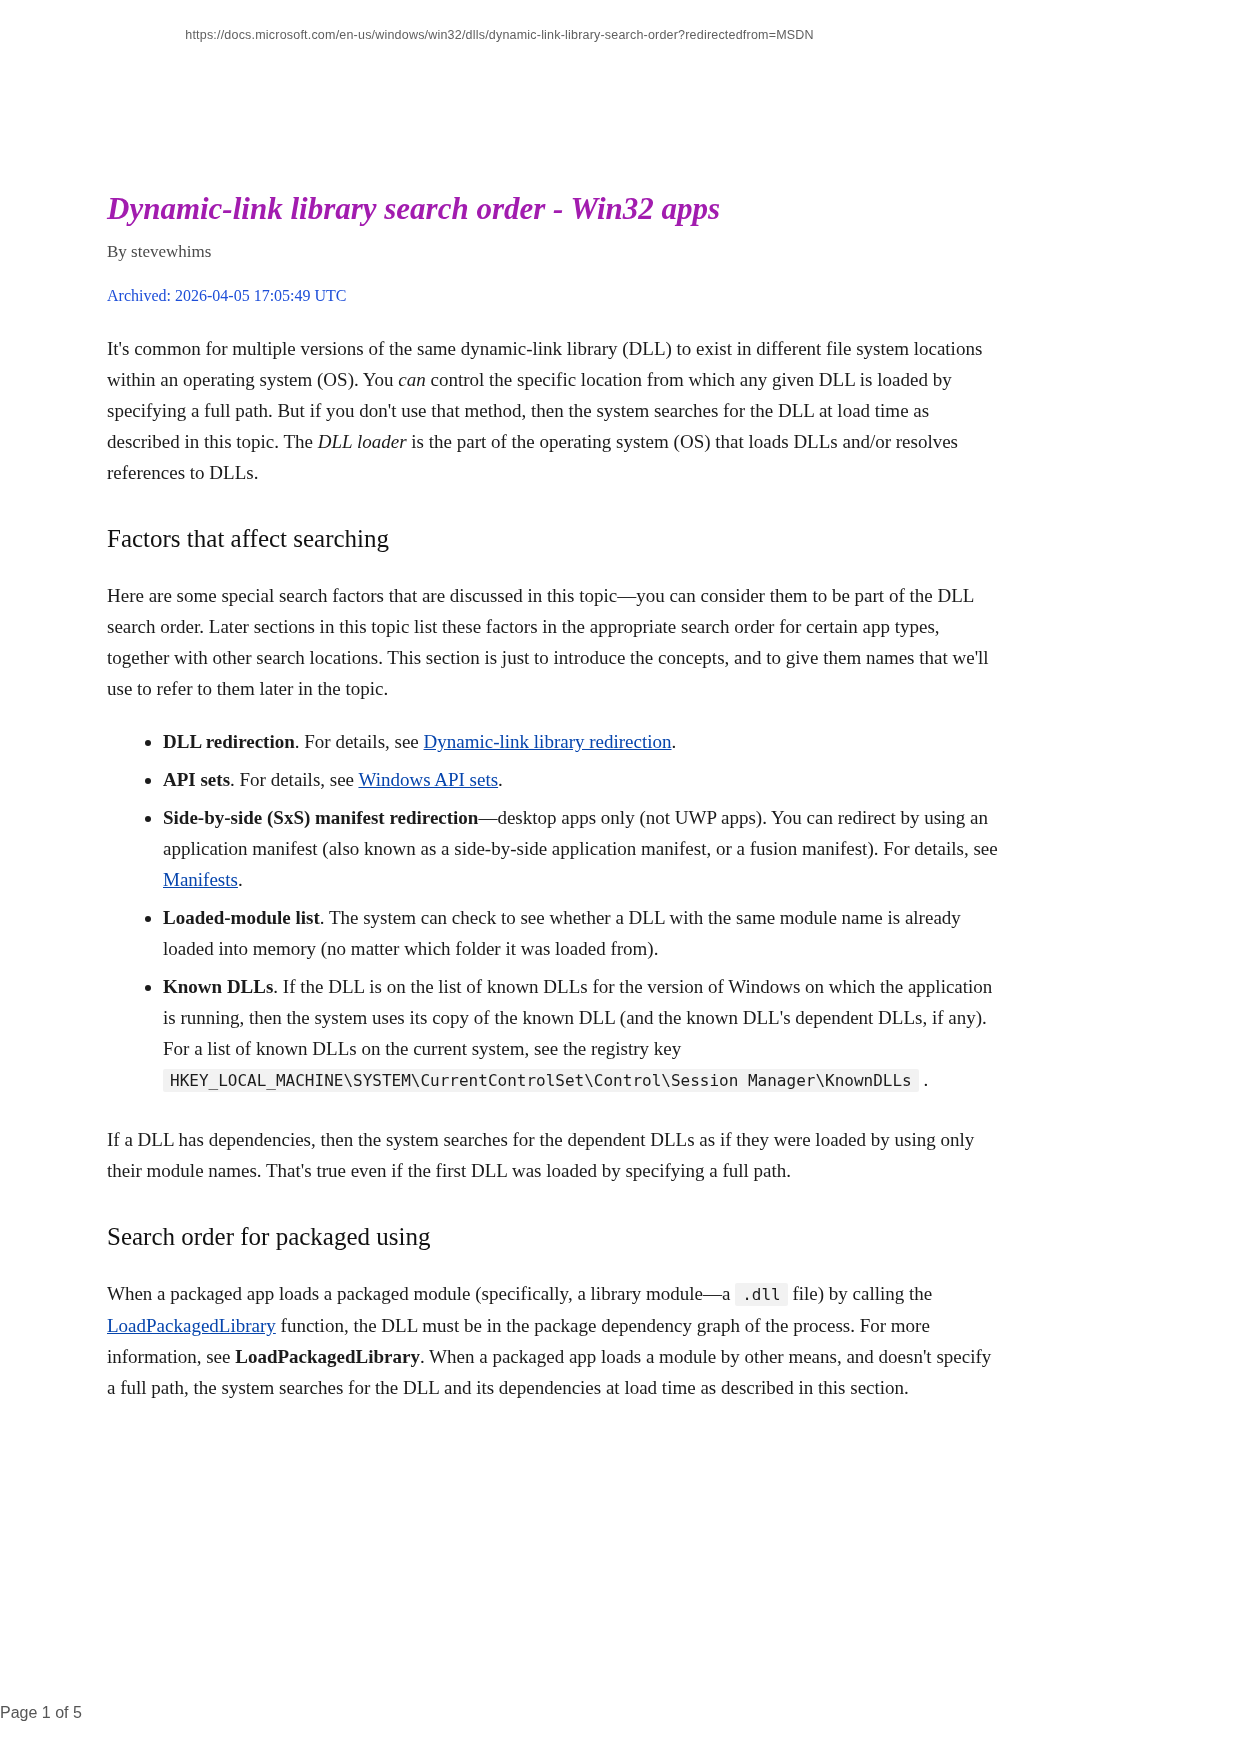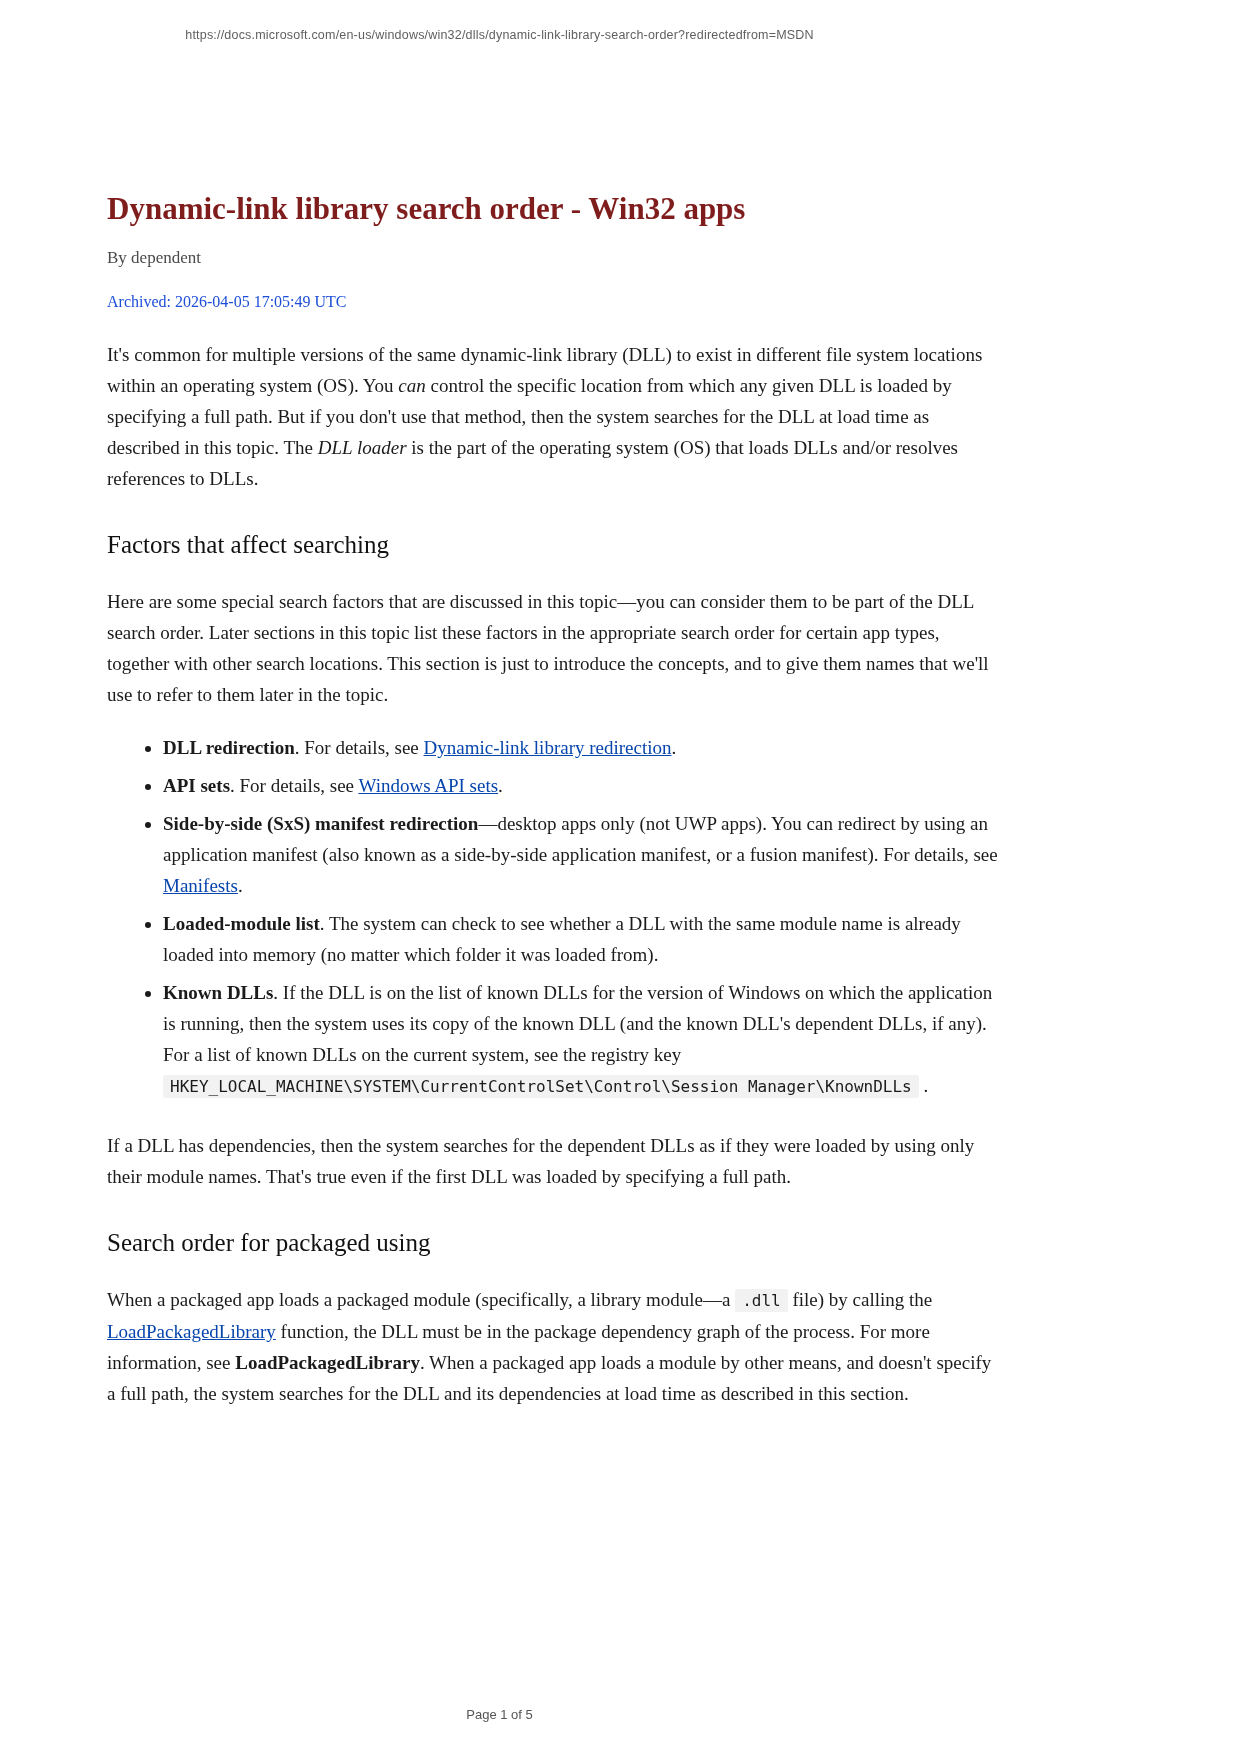--- a/index.html
+++ b/index.html
@@ -26,22 +26,23 @@
     letter-spacing: 0.2px;
   }
   .article {
     margin: 148px 0 0 107px;
     width: 895px;
   }
   h1.title {
     font-size: 31px;
     line-height: 38px;
     font-weight: bold;
-    margin: 0 0 20px 0;
-    color: #7f1d1d;
+    margin: 0 0 14px 0;
+    color: #a21caf;
+    font-style: italic;
   }
   p.byline {
     font-size: 17px;
     color: #4a4a4a;
     margin: 0 0 25px 0;
   }
   p.archived {
     font-size: 16px;
     color: #1d4ed8;
     margin: 0 0 28px 0;
@@ -80,38 +81,38 @@
     background: var(--code-bg, #f2f2f2);
     padding: 2px 7px;
     border-radius: 2px;
     white-space: nowrap;
   }
   .footer {
     position: absolute;
     bottom: 34px;
     left: 0;
     right: 0;
-    text-align: center;
+    text-align: left;
     font-family: "Liberation Sans", sans-serif;
-    font-size: 13px;
+    font-size: 16px;
     color: #555555;
   }
 </style>
 </head>
 <body>
 
 <div class="page">
 
   <div class="url-header">https://docs.microsoft.com/en-us/windows/win32/dlls/dynamic-link-library-search-order?redirectedfrom=MSDN</div>
 
   <div class="article">
 
     <h1 class="title">Dynamic-link library search order - Win32 apps</h1>
 
-    <p class="byline">By dependent</p>
+    <p class="byline">By stevewhims</p>
 
     <p class="archived">Archived: 2026-04-05 17:05:49 UTC</p>
 
     <p class="body"><span>It's common for multiple versions of the same dynamic-link library (DLL) to exist in different file system locations within an operating system (OS). You </span><em>can</em><span> control the specific location from which any given DLL is loaded by specifying a full path. But if you don't use that method, then the system searches for the DLL at load time as described in this topic. The </span><em>DLL loader</em><span> is the part of the operating system (OS) that loads DLLs and/or resolves references to DLLs.</span></p>
 
     <h2 class="section">Factors that affect searching</h2>
 
     <p class="body"><span>Here are some special search factors that are discussed in this topic—you can consider them to be part of the DLL search order. Later sections in this topic list these factors in the appropriate search order for certain app types, together with other search locations. This section is just to introduce the concepts, and to give them names that we'll use to refer to them later in the topic.</span></p>
 
     <ul class="factors">

